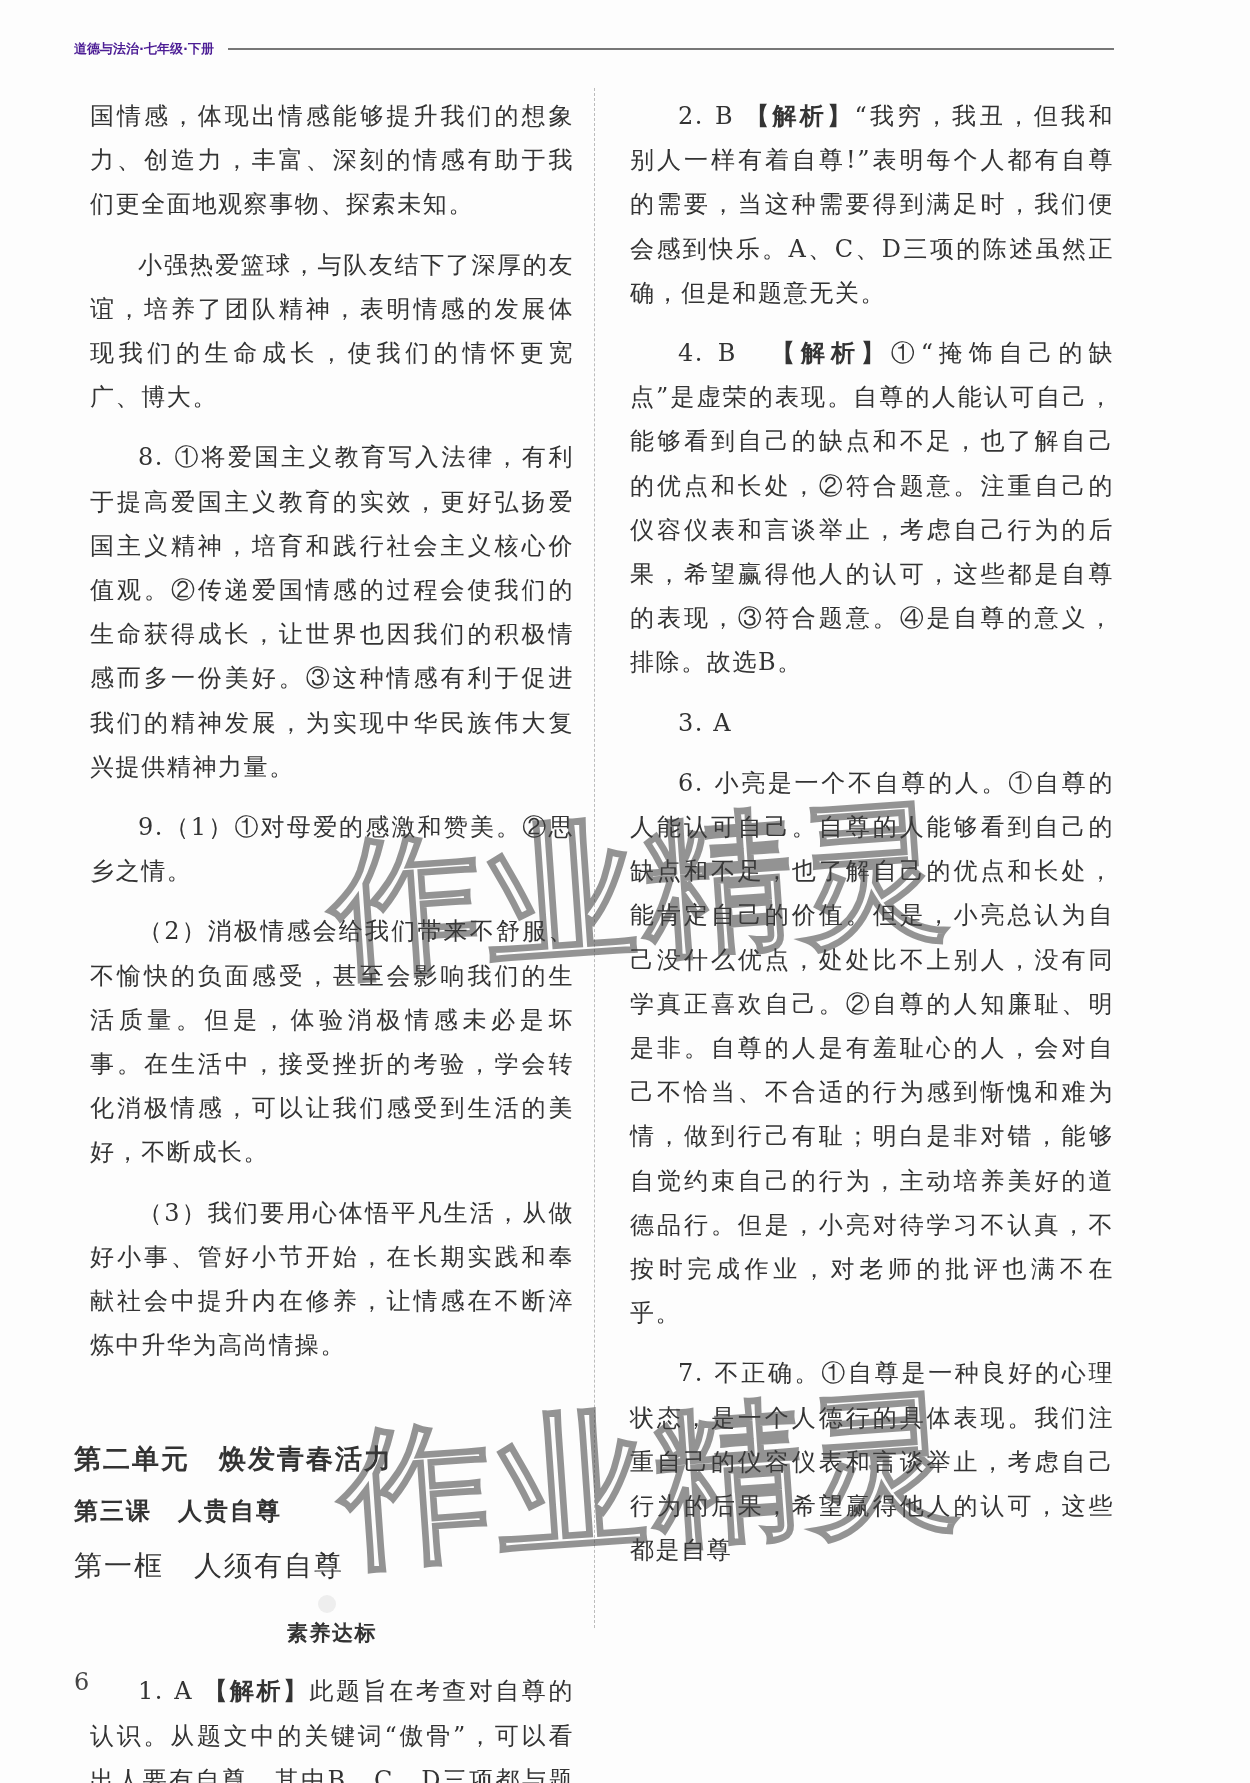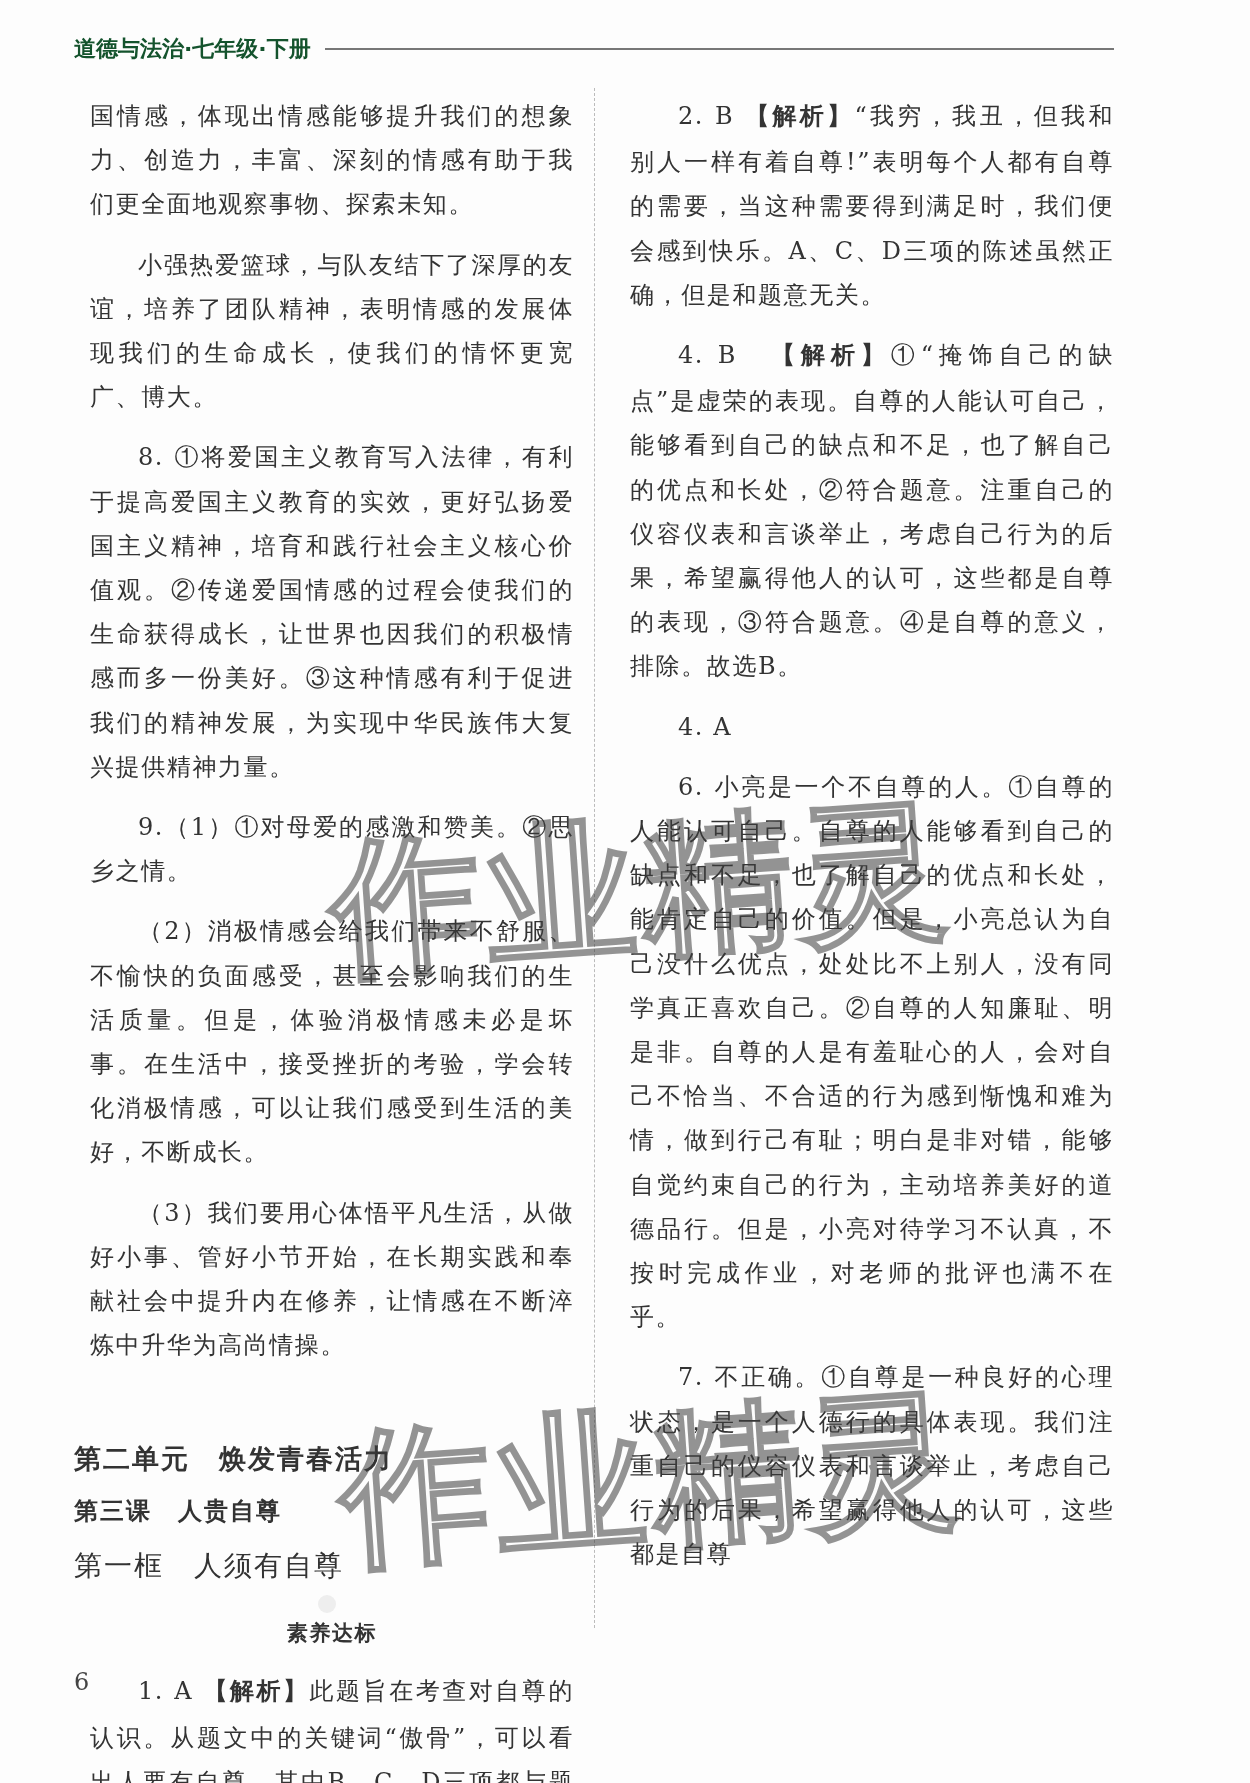--- a/index.html
+++ b/index.html
@@ -1,33 +1,33 @@
 <!DOCTYPE html>
 <html><head>
 <meta charset="utf-8">
 <style>
   html,body{margin:0;padding:0;}
   body{width:1250px;height:1783px;background:#fdfdfd;position:relative;overflow:hidden;
        font-family:"DejaVu Serif","Liberation Serif",serif;color:#333;}
   .header{position:absolute;left:74px;top:34px;width:1040px;height:30px;display:flex;align-items:center;}
-  .header-title{font-family:"DejaVu Sans","Liberation Sans",sans-serif;font-size:22px;font-weight:bold;color:#14532d;white-space:nowrap;}
+  .header-title{font-family:"DejaVu Sans","Liberation Sans",sans-serif;font-size:13px;font-weight:bold;color:#4c1d95;white-space:nowrap;}
   .header-rule{flex:1;height:1.5px;background:#777;margin-left:14px;}
   .col{position:absolute;top:78px;width:516px;font-size:24px;line-height:44.2px;letter-spacing:1.6px;text-align:justify;}
   .col-left{left:74px;}
   .col-right{left:614px;}
   .divider{position:absolute;left:594px;top:88px;height:1540px;border-left:1.5px dashed #bbb;}
   p{margin:16px;}
   .indent{text-indent:48px;}
   .heading-block{}
   .h-unit{font-size:27px;font-weight:bold;margin-top:68px;line-height:48px;letter-spacing:2px;}
   .h-lesson{font-family:"DejaVu Sans","Liberation Sans",sans-serif;font-size:24px;font-weight:bold;line-height:56px;letter-spacing:2px;}
   .h-frame{font-family:"DejaVu Sans","Liberation Sans",sans-serif;font-size:28px;line-height:54px;letter-spacing:2px;}
   .section-title{font-family:"DejaVu Sans","Liberation Sans",sans-serif;font-size:21px;font-weight:bold;line-height:40px;display:flex;align-items:center;margin-top:2px;flex-direction:column;}
   .section-icon{display:inline-block;width:18px;height:18px;border-radius:50%;background:#eee;margin-right:10px;}
-  .jx{font-family:Liberation Mono, monospace;font-weight:bold;}
+  .jx{font-family:Liberation Sans, sans-serif;font-weight:bold;}
   .page-number{position:absolute;left:74px;top:1668px;font-size:24px;color:#444;}
   .watermark{position:absolute;font-family:"DejaVu Sans","Liberation Sans",sans-serif;font-size:150px;font-weight:bold;
        color:transparent;-webkit-text-stroke:2px rgba(60,60,60,0.55);letter-spacing:6px;transform:rotate(-4deg);pointer-events:none;white-space:nowrap;}
   .wm1{left:330px;top:790px;}
   .wm2{left:340px;top:1380px;}
 </style>
 </head>
 <body>
 
 <div class="header">
@@ -55,21 +55,21 @@
     <span class="section-icon"></span>
     <span>素养达标</span>
   </div>
 
   <p class="indent"><span>1. A </span><span class="jx">【解析】</span><span>此题旨在考查对自尊的认识。从题文中的关键词“傲骨”，可以看出人要有自尊，其中B、C、D三项都与题意不符。故选A。</span></p>
 </div>
 
 <div class="col col-right">
   <p class="indent"><span>2. B </span><span class="jx">【解析】</span><span>“我穷，我丑，但我和别人一样有着自尊!”表明每个人都有自尊的需要，当这种需要得到满足时，我们便会感到快乐。A、C、D三项的陈述虽然正确，但是和题意无关。</span></p>
   <p class="indent"><span>4. B　</span><span class="jx">【解析】</span><span>①“掩饰自己的缺点”是虚荣的表现。自尊的人能认可自己，能够看到自己的缺点和不足，也了解自己的优点和长处，②符合题意。注重自己的仪容仪表和言谈举止，考虑自己行为的后果，希望赢得他人的认可，这些都是自尊的表现，③符合题意。④是自尊的意义，排除。故选B。</span></p>
-  <p class="indent"><span>4. A</span></p>
+  <p class="indent"><span>3. A</span></p>
   <p class="indent"><span>6. </span><span>小亮是一个不自尊的人。①自尊的人能认可自己。自尊的人能够看到自己的缺点和不足，也了解自己的优点和长处，能肯定自己的价值。但是，小亮总认为自己没什么优点，处处比不上别人，没有同学真正喜欢自己。②自尊的人知廉耻、明是非。自尊的人是有羞耻心的人，会对自己不恰当、不合适的行为感到惭愧和难为情，做到行己有耻；明白是非对错，能够自觉约束自己的行为，主动培养美好的道德品行。但是，小亮对待学习不认真，不按时完成作业，对老师的批评也满不在乎。</span></p>
   <p class="indent"><span>7. </span><span>不正确。①自尊是一种良好的心理状态，是一个人德行的具体表现。我们注重自己的仪容仪表和言谈举止，考虑自己行为的后果，希望赢得他人的认可，这些都是自尊</span></p>
 </div>
 
 <div class="page-number">6</div>
 
 <div class="watermark wm1">作业精灵</div>
 <div class="watermark wm2">作业精灵</div>
 
 </body></html>

